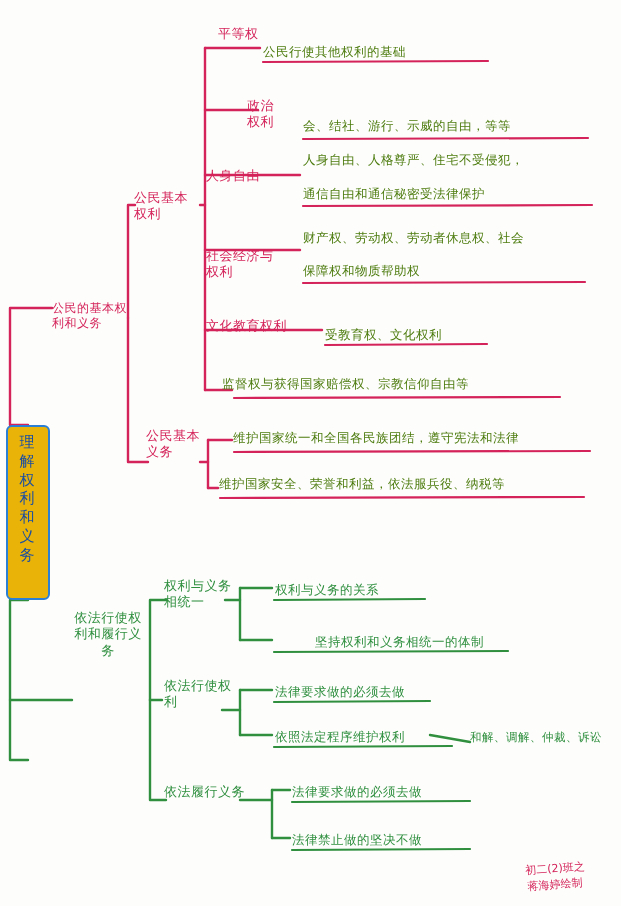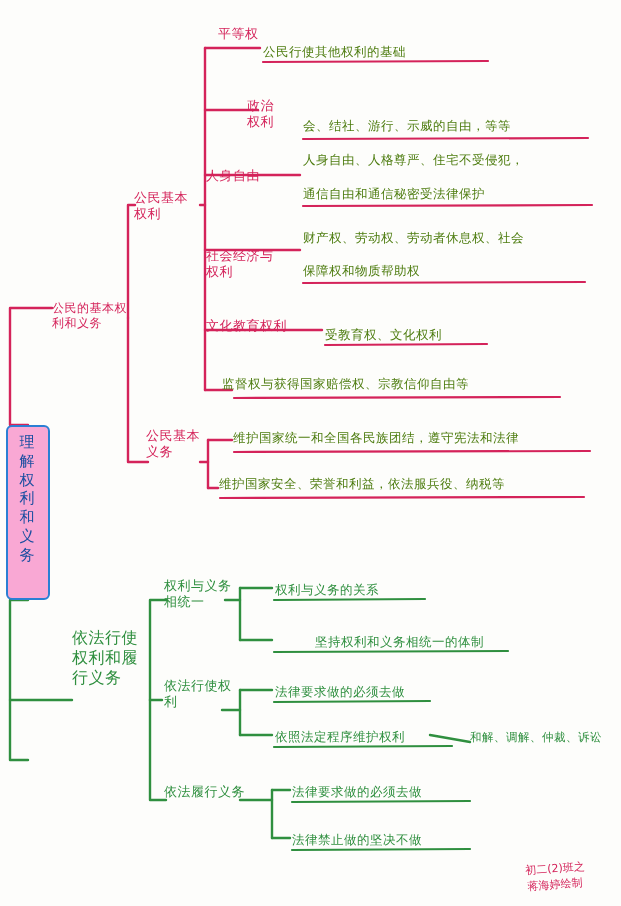--- a/index.html
+++ b/index.html
@@ -22,21 +22,21 @@
     position: absolute;
     box-sizing: border-box;
     line-height: 1.25;
     white-space: pre-line;
     letter-spacing: 0.5px;
   }
   .root {
     border: 2px solid #2b7fd4;
     border-radius: 6px;
     color: #1c4fa1;
-    background: #f9a8d4;
+    background: #eab308;
     text-align: center;
     font-size: 15px;
     padding: 6px 4px;
     letter-spacing: 2px;
   }
   .pink   { color: #d4235a; font-size: 13px; }
   .green  { color: #2f8f3f; font-size: 13px; }
   .pink-s { color: #4d7c0f; font-size: 12.5px; }
   .green-s{ color: #2f8f3f; font-size: 12.5px; }
   .sig {
@@ -157,21 +157,21 @@
   <div class="node pink-s" style="left:303px; top:263px; width:300px;">保障权和物质帮助权</div>
 
   <div class="node pink" style="left:206px; top:318px; width:110px;">文化教育权利</div>
   <div class="node pink-s" style="left:325px; top:327px; width:220px;">受教育权、文化权利</div>
 
   <div class="node pink-s" style="left:222px; top:376px; width:360px;">监督权与获得国家赔偿权、宗教信仰自由等</div>
 
   <div class="node pink-s" style="left:233px; top:430px; width:370px;">维护国家统一和全国各民族团结，遵守宪法和法律</div>
   <div class="node pink-s" style="left:219px; top:476px; width:380px;">维护国家安全、荣誉和利益，依法服兵役、纳税等</div>
 
-  <div class="node green" style="left:72px; top:628px; width:72px; font-size:16px;">依法行使权利和履行义务</div>
+  <div class="node green" style="left:72px; top:610px; width:72px; font-size:13px;text-align:center;">依法行使权利和履行义务</div>
 
   <div class="node green" style="left:164px; top:578px; width:70px;">权利与义务相统一</div>
   <div class="node green" style="left:164px; top:678px; width:70px;">依法行使权利</div>
   <div class="node green" style="left:164px; top:784px; width:86px;">依法履行义务</div>
 
   <div class="node green-s" style="left:275px; top:582px; width:240px;">权利与义务的关系</div>
   <div class="node green-s" style="left:275px; top:634px; width:260px;margin-left:40px;">坚持权利和义务相统一的体制</div>
 
   <div class="node green-s" style="left:275px; top:684px; width:240px;">法律要求做的必须去做</div>
   <div class="node green-s" style="left:275px; top:729px; width:250px;">依照法定程序维护权利</div>

